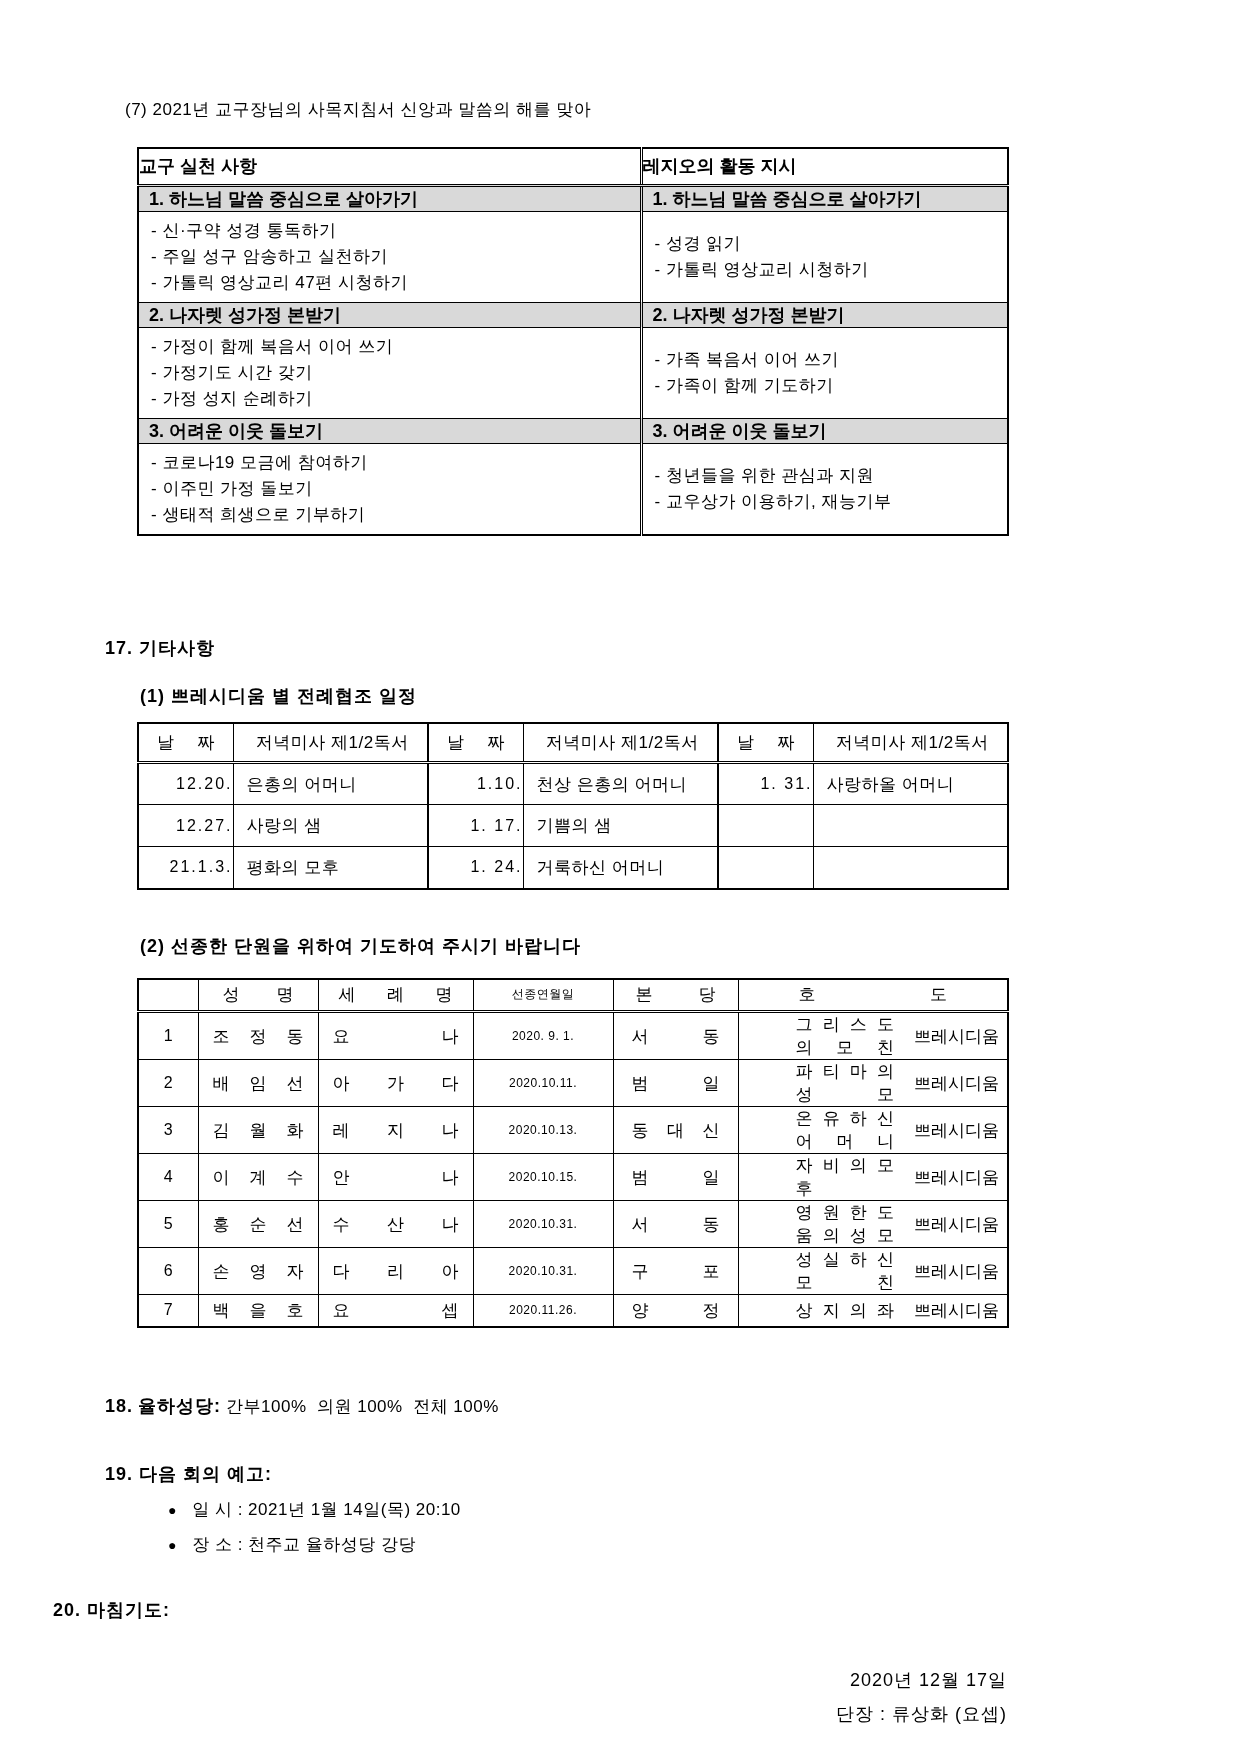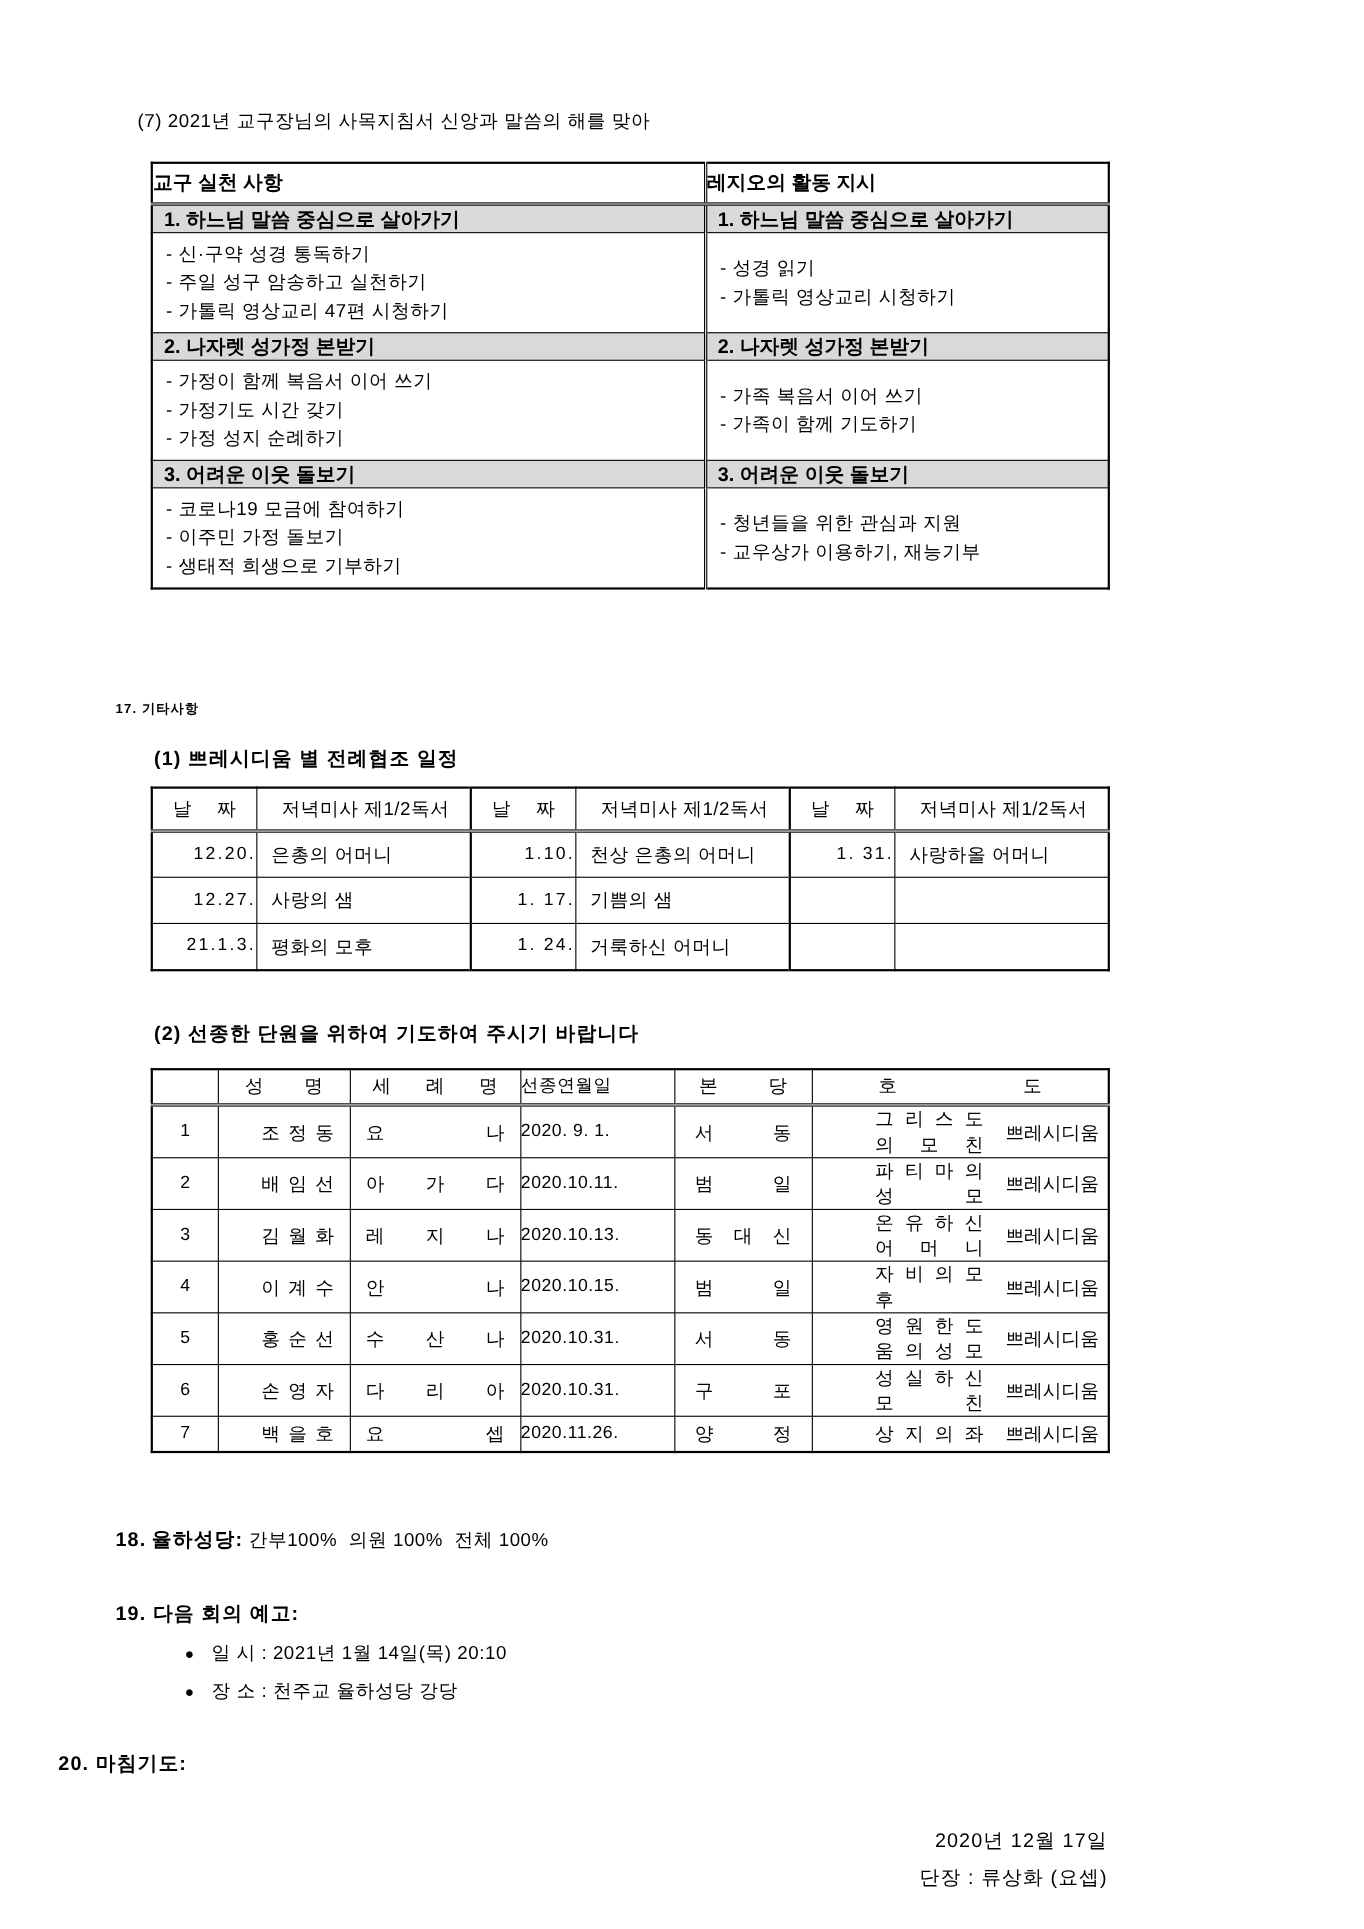--- a/index.html
+++ b/index.html
@@ -18,44 +18,44 @@
   
   .ptable { width: 870px; margin: 26px 0 0 137px; border: 2px solid #000; font-size: 17px; }
   .ptable td { border: 1px solid #000; }
   .ptable td.rcol { border-left: 3px double #000; }
   .pt-head td { height: 37px; font-weight: bold; font-size: 18px; border-bottom: 3px double #000; }
   .pt-bar td { height: 24px; background: #d9d9d9; font-weight: bold; font-size: 18px; padding-left: 10px; }
   .pt-body td { height: 90px; vertical-align: middle; padding: 6px 12px; }
   .pt-body .line { line-height: 26px; letter-spacing: 0.5px; }
 
   
-  .s17 { margin: 100px 0 0 105px; font-size: 12px; font-weight: bold; letter-spacing: 1px; }
+  .s17 { margin: 100px 0 0 105px; font-size: 18px; font-weight: bold; letter-spacing: 1px; }
   .sub-label { margin: 24px 0 0 140px; font-size: 18px; font-weight: bold; letter-spacing: 1px; }
   .sub-label2 { margin: 44px 0 0 140px; font-size: 18px; font-weight: bold; letter-spacing: 1px; }
 
   
   .stable { width: 870px; margin: 14px 0 0 137px; border: 2px solid #000; font-size: 17px; }
   .stable td { border: 1px solid #000; height: 42px; }
   .stable tr.head td { height: 40px; border-bottom: 3px double #000; }
   .stable td.group { border-left: 2px solid #000; }
   .stable .datec { text-align: right; letter-spacing: 2px; font-size: 16px; }
   .stable .reading { padding-left: 13px; letter-spacing: 0.5px; }
   .stable tr.head .reading { padding-left: 4px; text-align: center; }
 
   .spread { display: block; text-align: justify; text-align-last: justify; }
   .dh-span { padding: 0 18px; }
 
   
   .dtable { width: 870px; margin: 20px 0 0 137px; border: 2px solid #000; font-size: 17px; }
   .dtable td { border: 1px solid #000; height: 32px; }
   .dtable tr.head td { border-bottom: 3px double #000; height: 33px; }
   .dtable .noc { text-align: center; font-size: 16px; }
-  .dtable .namec .spread { padding: 0 14px; margin-left: 25px; }
+  .dtable .namec .spread { padding: 0 14px; }
   .dtable .baptc .spread { padding: 0 14px; }
-  .dtable .datec2 { letter-spacing: 0.5px; font-size: 16px; }
+  .dtable .datec2 { text-align: center; letter-spacing: 0.5px; font-size: 12px; }
   .dtable .parc .spread { padding: 0 18px; }
   .hd-name { padding: 0 24px; }
   .hd-bapt { padding: 0 20px; }
   .hd-par  { padding: 0 22px; }
   .hd-pres { padding: 0 60px; }
   .preswrap { display: flex; align-items: center; gap: 20px; padding: 0 8px 0 10px; margin-left: 47px; }
   .pres-title { flex: 1; }
   .pres-suffix { white-space: nowrap; }
 
   

